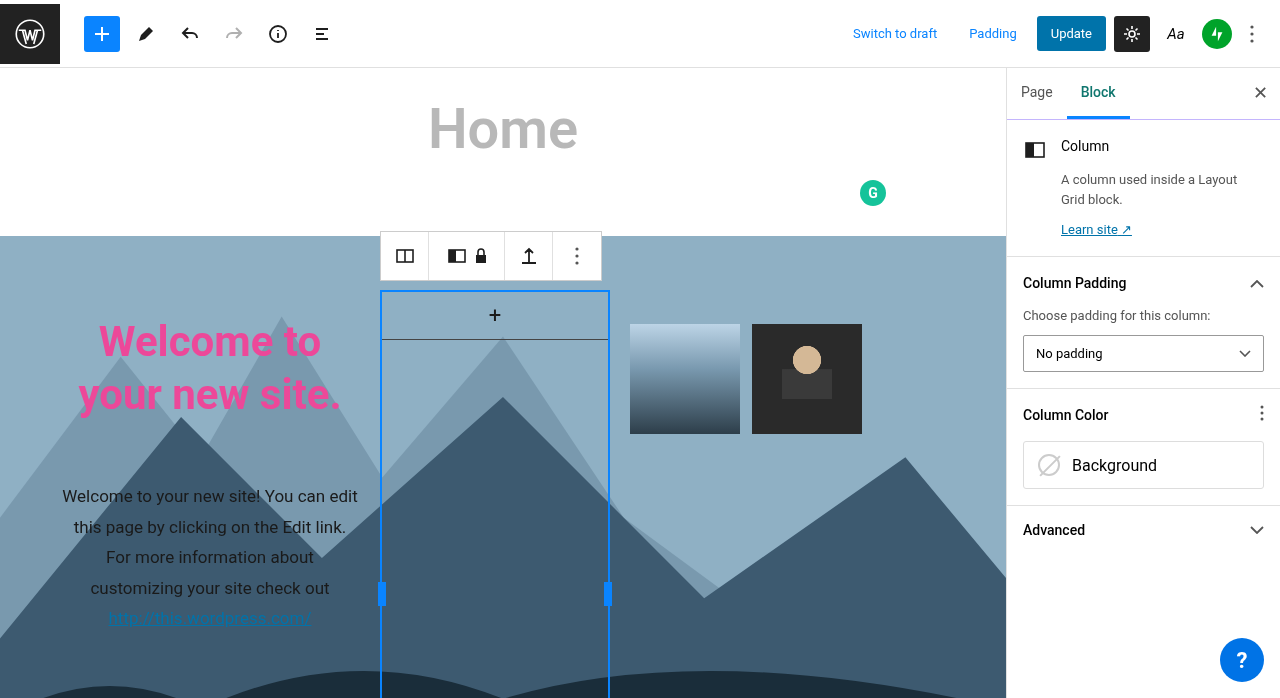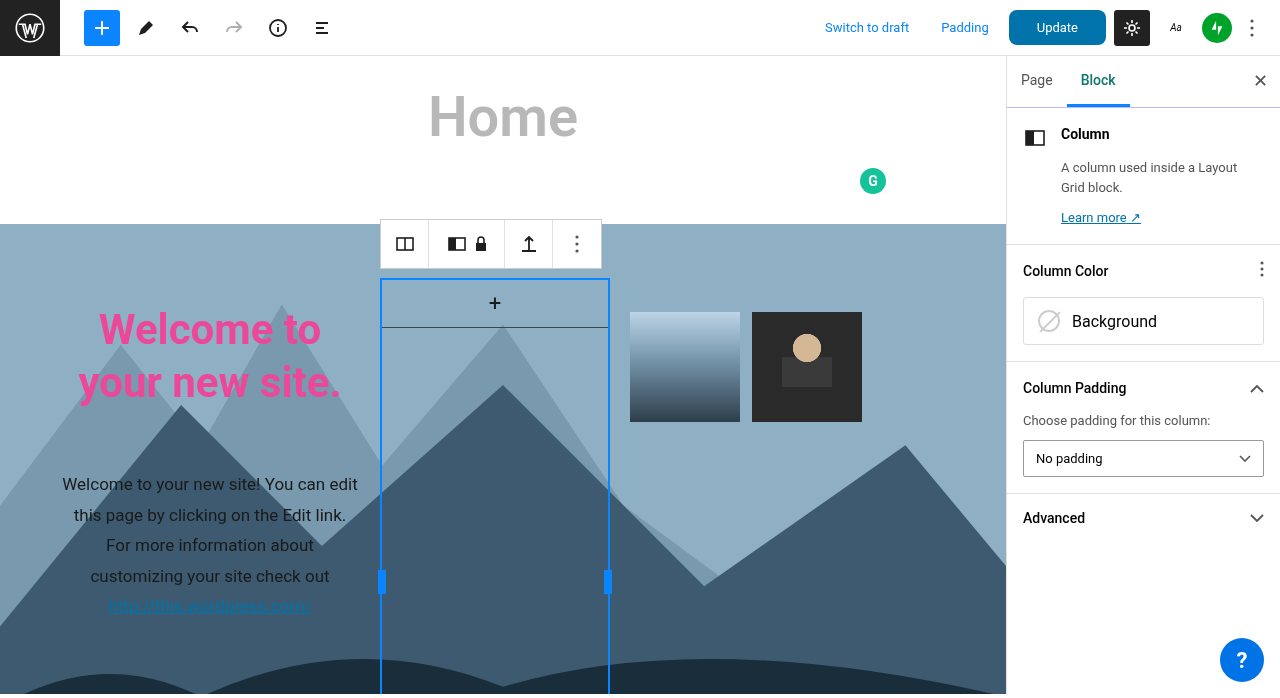--- a/index.html
+++ b/index.html
@@ -1,28 +1,28 @@
 <!DOCTYPE html>
 <html><head>
 <meta charset="utf-8">
 <style>
 * { margin:0; padding:0; box-sizing:border-box; font-family:-apple-system,BlinkMacSystemFont,"Segoe UI",Roboto,sans-serif; }
 body { width:1280px; height:698px; overflow:hidden; background:#fff; }
-.topbar { height:56px; display:flex; align-items:center; justify-content:space-between; border-bottom:1px solid #e0e0e0; }
+.topbar { height:68px; display:flex; align-items:center; justify-content:space-between; border-bottom:1px solid #e0e0e0; }
 .topbar-left { display:flex; align-items:center; height:100%; }
 .wp-logo { width:60px; height:60px; background:#222; display:flex; align-items:center; justify-content:center; }
 .wp-logo svg { width:30px; height:30px; }
 .add-btn { width:36px; height:36px; background:#0a84ff; border-radius:3px; display:flex; align-items:center; justify-content:center; margin-left:24px; cursor:pointer; }
 .tool-btn { width:36px; height:36px; display:flex; align-items:center; justify-content:center; margin-left:8px; cursor:pointer; color:#1e1e1e; }
 .tool-btn.disabled { color:#b0b0b0; cursor:default; }
 .topbar-right { display:flex; align-items:center; padding-right:16px; gap:8px; }
 .link-btn { color:#0a84ff; font-size:13px; padding:8px 12px; cursor:pointer; }
-.update-btn { background:#0073aa; color:#fff; font-size:13px; padding:10px 28px; border-radius:8px; cursor:pointer; }
+.update-btn { background:#0073aa; color:#fff; font-size:13px; padding:10px 14px; border-radius:3px; cursor:pointer; }
 .gear-btn { width:36px; height:36px; background:#222; display:flex; align-items:center; justify-content:center; border-radius:3px; cursor:pointer; }
-.aa-btn { width:36px; height:36px; display:flex; align-items:center; justify-content:center; font-size:10px; cursor:pointer;font-style:italic; }
+.aa-btn { width:36px; height:36px; display:flex; align-items:center; justify-content:center; font-size:15px; cursor:pointer;font-style:italic; }
 .jp-btn { width:30px; height:30px; background:#00a32a; border-radius:50%; display:flex; align-items:center; justify-content:center; cursor:pointer; }
 .more-btn { width:24px; height:36px; display:flex; align-items:center; justify-content:center; cursor:pointer; }
 .main { display:flex; height:638px; }
 .canvas { flex:1; position:relative; overflow:hidden; }
 .canvas-scroll { position:absolute; right:0; top:0; width:14px; height:120px; background:#ccc; border-radius:7px; }
 .page-title { text-align:center; font-size:56px; font-weight:600; color:#b8b8b8; padding:28px 0 30px; background:#fff; position:relative; z-index:2; }
 .grammarly { position:absolute; right:120px; top:112px; width:26px; height:26px; background:#15c39a; border-radius:50%; display:flex; align-items:center; justify-content:center; color:#fff; font-size:14px; font-weight:bold; z-index:3; }
 .hero { position:absolute; top:168px; left:0; right:0; height:560px; background:linear-gradient(180deg,#8fa8b8 0%,#6d8fa3 25%,#5a7a8f 40%,#a8bccc 50%,#4a6578 70%,#2d4052 100%); }
 .mountain-bg { position:absolute; inset:0; }
 .hero-content { position:absolute; top:168px; left:0; right:280px; bottom:0; display:flex; padding:0 60px; z-index:2; }
@@ -46,21 +46,21 @@
 .thumb2 { background:#2a2a2a; position:relative; }
 .thumb2::after { content:''; position:absolute; top:15px; left:30px; width:50px; height:60px; background:radial-gradient(circle at 50% 35%,#d4b896 30%,transparent 31%),linear-gradient(180deg,transparent 50%,#3a3a3a 51%); border-radius:50% 50% 0 0; }
 .sidebar { width:274px; border-left:1px solid #e0e0e0; background:#fff; overflow-y:auto; }
 .sb-tabs { display:flex; border-bottom:1px solid #c4b5fd; position:relative; }
 .sb-tab { padding:16px 14px; font-size:14px; color:#555; cursor:pointer; }
 .sb-tab.active { color:#0f766e; border-bottom:3px solid #0a84ff; font-weight:500; }
 .sb-close { position:absolute; right:12px; top:14px; font-size:18px; cursor:pointer; color:#555; }
 .sb-block-info { padding:18px 16px; border-bottom:1px solid #e0e0e0; }
 .sb-block-head { display:flex; gap:14px; }
 .sb-block-icon { width:24px; height:24px; flex-shrink:0; }
-.sb-block-name { font-size:14px; font-weight:700; margin-bottom:6px; }
+.sb-block-name { font-size:14px; font-weight:400; margin-bottom:6px; }
 .sb-block-desc { font-size:13px; color:#555; line-height:1.5; margin-bottom:10px;margin-top:16px; }
 .sb-learn { font-size:13px; color:#0073aa; text-decoration:underline; cursor:pointer; }
 .sb-section { padding:16px; border-bottom:1px solid #e0e0e0; }
 .sb-section-head { display:flex; justify-content:space-between; align-items:center; margin-bottom:16px; }
 .sb-section-title { font-size:14px; font-weight:500; }
 .sb-dots { cursor:pointer; color:#555; }
 .sb-bg-row { border:1px solid #ddd; border-radius:3px; padding:12px 14px; display:flex; align-items:center; gap:12px; cursor:pointer; }
 .sb-bg-swatch { width:22px; height:22px; border-radius:50%; border:2px solid #ccc; position:relative; }
 .sb-bg-swatch::after { content:''; position:absolute; width:28px; height:2px; background:#ccc; transform:rotate(-45deg); top:9px; left:-4px; }
 .sb-help { font-size:13px; color:#555; margin-bottom:12px; }
@@ -209,53 +209,53 @@
       <div class="sb-block-head">
         <div class="sb-block-icon">
           <svg width="24" height="24" viewBox="0 0 24 24">
               <rect x="3" y="5" width="18" height="14" fill="none" stroke="#1e1e1e" stroke-width="1.6"></rect>
               <rect x="3" y="5" width="8" height="14" fill="#1e1e1e"></rect>
             </svg>
         </div>
         <div>
           <div class="sb-block-name">Column</div>
           <div class="sb-block-desc">A column used inside a Layout Grid block.</div>
-          <span class="sb-learn"><span>Learn more</span> <span>↗</span></span>
-        </div>
+          <span class="sb-learn"><span>Learn site</span> <span>↗</span></span>
+        </div>
+      </div>
+    </div>
+    <div class="sb-section">
+      <div class="sb-section-head">
+        <div class="sb-section-title">Column Padding</div>
+        <div class="sb-dots"><svg width="14" height="8" viewBox="0 0 14 8">
+              <path d="M1 7l6-6 6 6" fill="none" stroke="#555" stroke-width="1.8"></path>
+            </svg></div>
+      </div>
+      <div class="sb-help">Choose padding for this column:</div>
+      <div class="sb-select">
+        <span>No padding</span>
+        <svg width="12" height="7" viewBox="0 0 12 7">
+            <path d="M1 1l5 5 5-5" fill="none" stroke="#555" stroke-width="1.6"></path>
+          </svg>
       </div>
     </div>
     <div class="sb-section">
       <div class="sb-section-head">
         <div class="sb-section-title">Column Color</div>
         <div class="sb-dots"><svg width="4" height="16" viewBox="0 0 4 16">
               <circle cx="2" cy="2" r="1.5" fill="#555"></circle>
               <circle cx="2" cy="8" r="1.5" fill="#555"></circle>
               <circle cx="2" cy="14" r="1.5" fill="#555"></circle>
             </svg></div>
       </div>
       <div class="sb-bg-row">
         <div class="sb-bg-swatch"></div>
         <span>Background</span>
       </div>
     </div>
-    <div class="sb-section">
-      <div class="sb-section-head">
-        <div class="sb-section-title">Column Padding</div>
-        <div class="sb-dots"><svg width="14" height="8" viewBox="0 0 14 8">
-              <path d="M1 7l6-6 6 6" fill="none" stroke="#555" stroke-width="1.8"></path>
-            </svg></div>
-      </div>
-      <div class="sb-help">Choose padding for this column:</div>
-      <div class="sb-select">
-        <span>No padding</span>
-        <svg width="12" height="7" viewBox="0 0 12 7">
-            <path d="M1 1l5 5 5-5" fill="none" stroke="#555" stroke-width="1.6"></path>
-          </svg>
-      </div>
-    </div>
     <div class="sb-adv">
       <div class="sb-section-title">Advanced</div>
       <svg width="14" height="8" viewBox="0 0 14 8">
           <path d="M1 1l6 6 6-6" fill="none" stroke="#555" stroke-width="1.8"></path>
         </svg>
     </div>
   </div>
 </div>
 
 <div class="help-fab">?</div>

